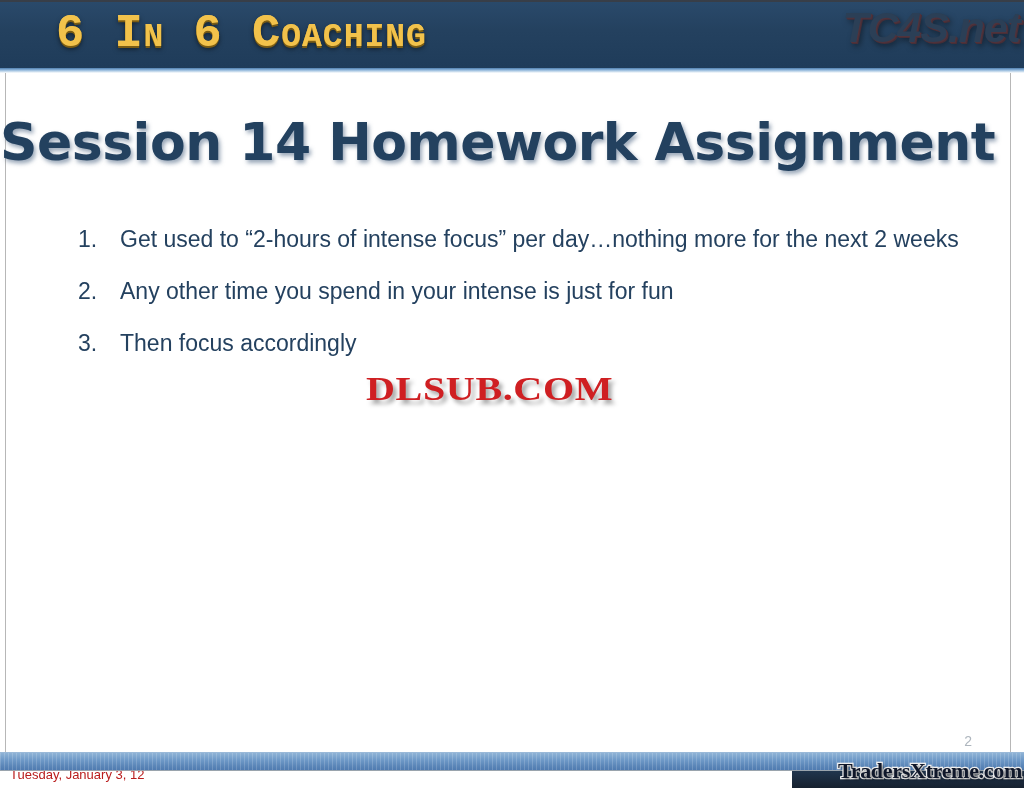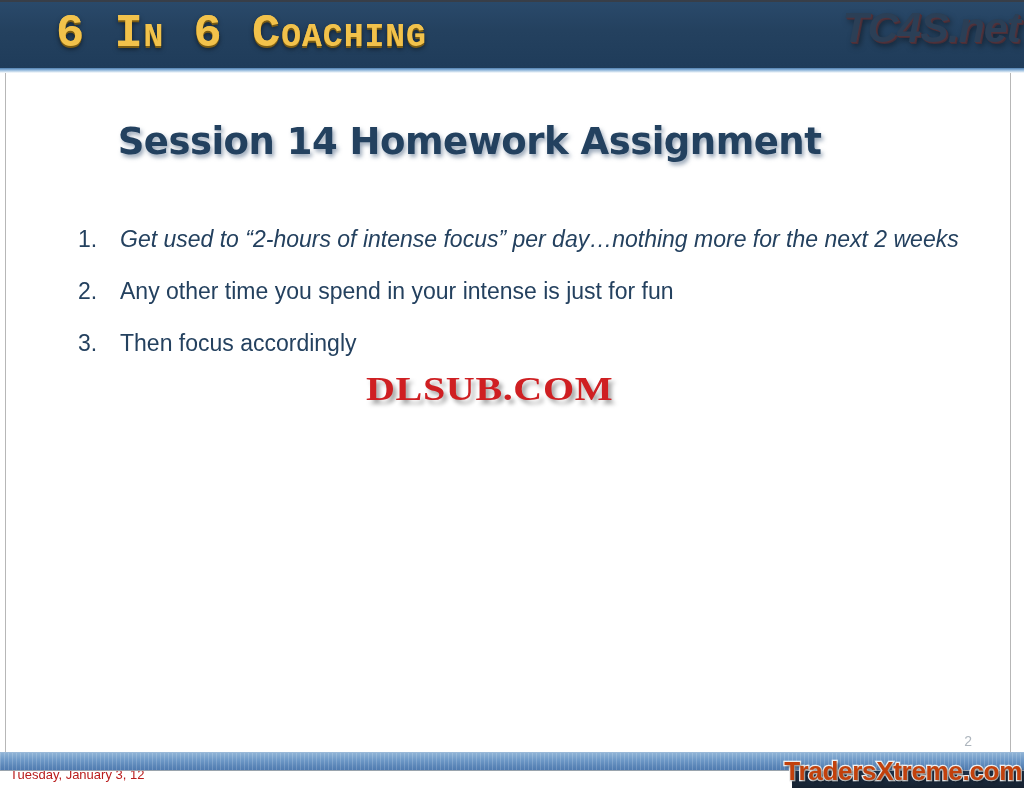--- a/index.html
+++ b/index.html
@@ -104,21 +104,21 @@
     background: #b7b7b7;
   }
 
   
   .slide-title {
     position: absolute;
     left: 0; top: 114px;
     width: 939px;
     text-align: center;
     font-family: "DejaVu Sans", sans-serif;
-    font-size: 37px;
+    font-size: 52px;
     line-height: 56px;
     font-weight: bold;
     letter-spacing: -0.5px;
     color: #23415f;
     text-shadow: 2px 3px 4px rgba(70,95,125,.55);
     white-space: nowrap;
   }
 
   
   .body-list {
@@ -138,21 +138,21 @@
     font-weight: 400;
   }
   .list-number {
     flex: 0 0 42px;
     text-align: left;
     color: #24415f;
   }
   .list-text {
     flex: 1 1 auto;
   }
-  .li-1 .list-text { max-width: 855px; font-style: italic; }
+  .li-1 .list-text { max-width: 855px; }
 
   
   .watermark {
     position: absolute;
     left: 366px;
     top: 369px;
     font-family: "Liberation Serif", "DejaVu Serif", serif;
     font-size: 34px;
     line-height: 40px;
     font-weight: bold;
@@ -195,26 +195,26 @@
     font-family: "Liberation Sans", sans-serif;
     font-size: 13px;
     line-height: 18px;
     color: #b91c1c;
     white-space: nowrap;
   }
   .footer-logo {
     position: absolute;
     right: 2px;
     top: 756px;
-    font-family: Liberation Sans, sans-serif;
-    font-size: 26px;
+    font-family: Liberation Serif, serif;
+    font-size: 22px;
     line-height: 30px;
     font-weight: bold;
     letter-spacing: -0.3px;
-    color: #c2410c;
+    color: #0f172a;
     -webkit-text-stroke: 2.5px #f2f2f2;
     paint-order: stroke fill;
     text-shadow: 2px 2px 3px rgba(0,0,0,.45);
     white-space: nowrap;
   }
   .footer-logo-bg {
     position: absolute;
     right: 0;
     top: 752px;
     width: 232px;

